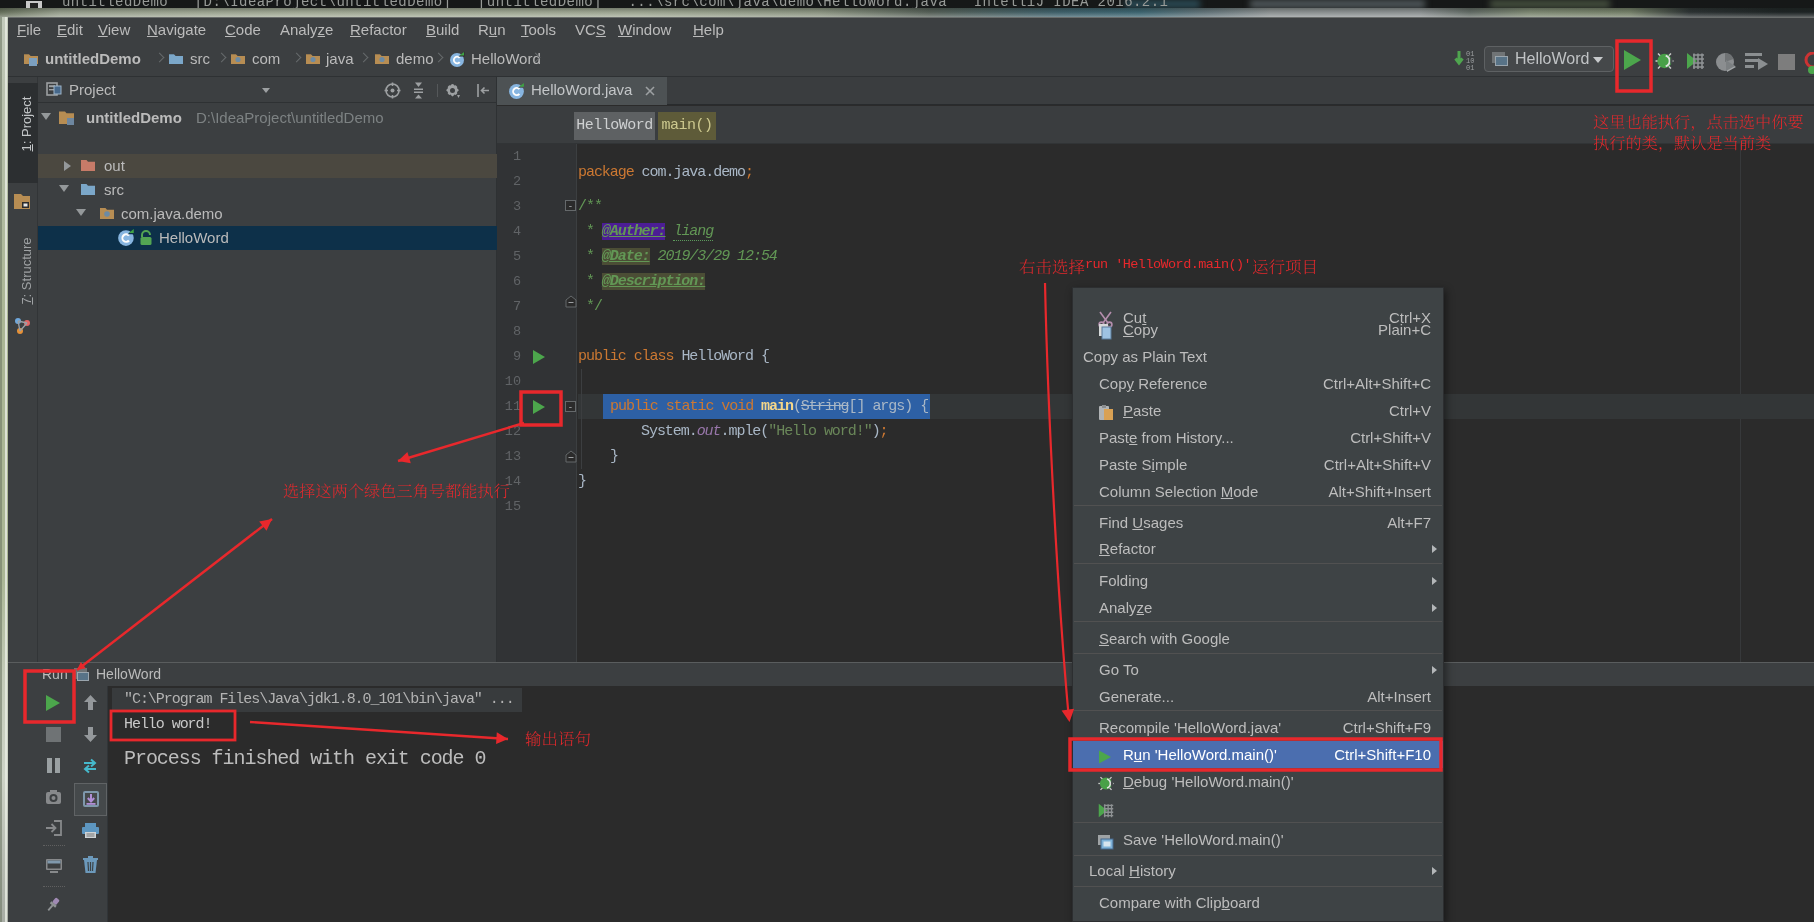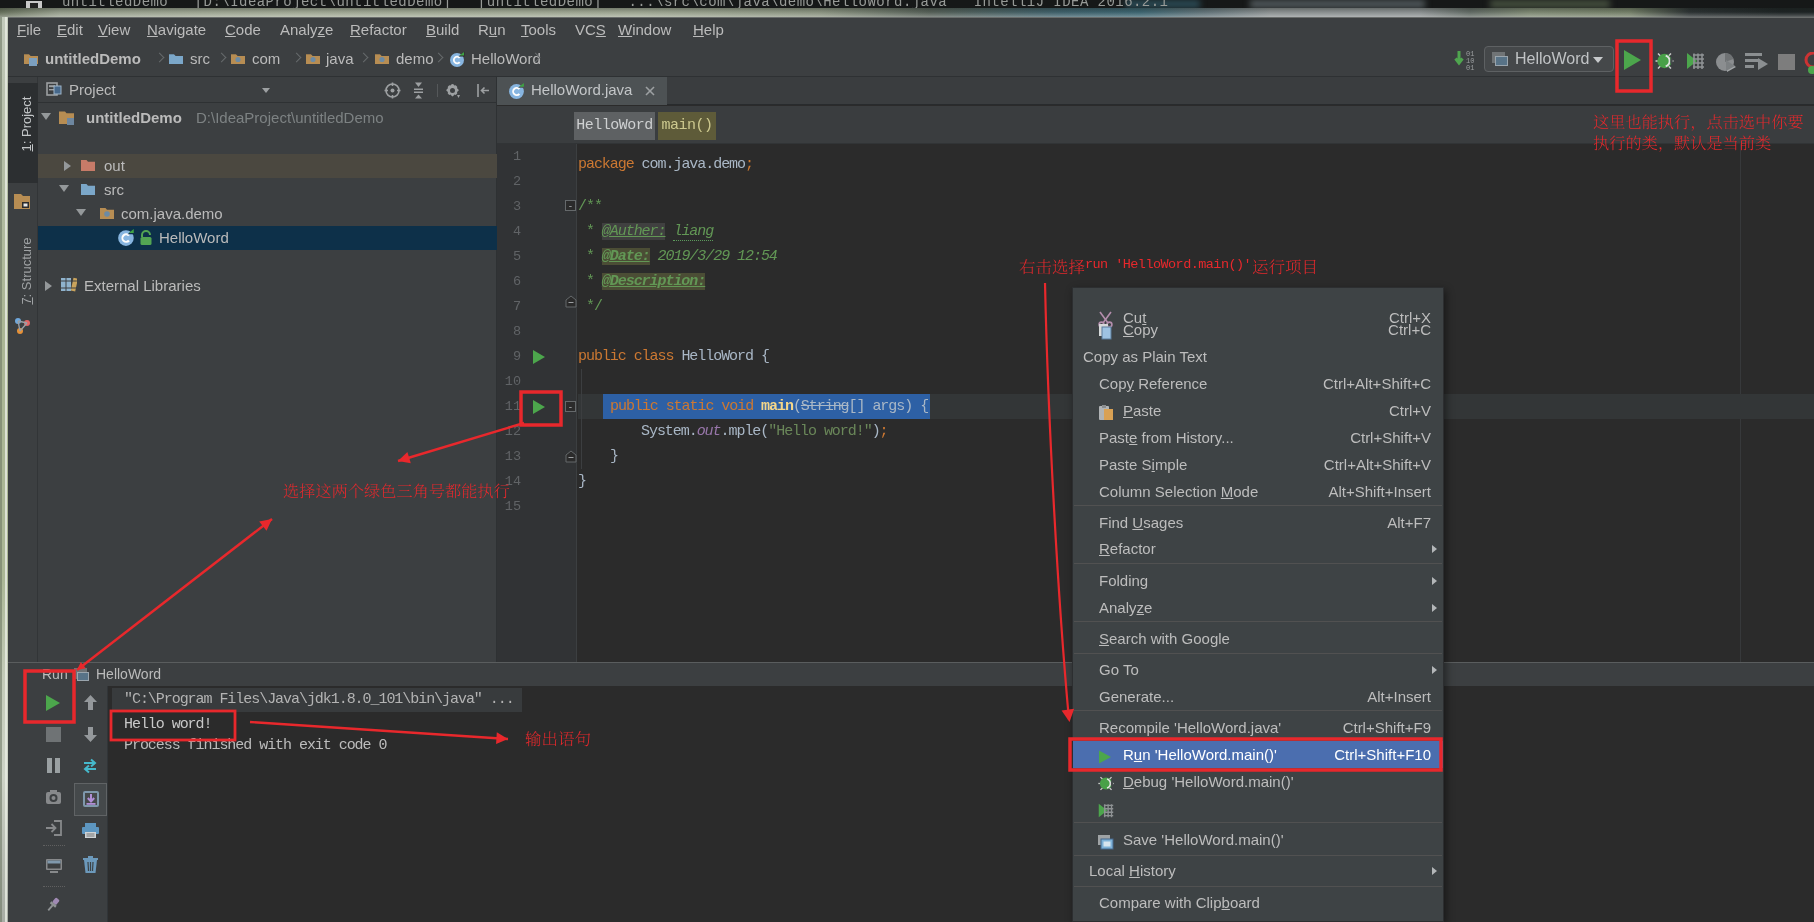--- a/index.html
+++ b/index.html
@@ -247,35 +247,20 @@
         <circle cx="8" cy="9" r="7" fill="#87b5e0"></circle>
         <path d="M11.5 6.2 A4.3 4.3 0 1 0 11.5 11.8 L9.9 10.6 A2.4 2.4 0 1 1 9.9 7.4 Z" fill="#fdfdfd"></path>
         <path d="M9.5 5.5 L15.5 5.5 L15.5 0.5 Z" fill="#0d3049"></path>
         <path d="M10.5 4.5 L15 4.5 L15 1 Z" fill="#3fa344"></path>
       </svg>
  <svg class="abs" style="left:101px;top:4px" width="14" height="16" viewBox="0 0 14 16">
         <path d="M3 7 L3 5 a4 4 0 0 1 8 0" fill="none" stroke="#53a553" stroke-width="2"></path>
         <rect x="1.5" y="7" width="11" height="8" rx="1.5" fill="#53a553"></rect>
       </svg>
  <span class="abs" style="left:121px">HelloWord</span>
-    </div>
-    <div class="row" style="top:197px">
-      <div class="abs" style="left:7px;top:7px;width:0;height:0;border-left:7px solid #94989a;border-top:5px solid transparent;border-bottom:5px solid transparent"></div>
-      <svg class="abs" style="left:22px;top:2px" width="17" height="17" viewBox="0 0 17 17">
-        <g fill="#8fb3cd">
-          <rect x="1" y="2" width="4.5" height="13"></rect>
-          <rect x="6.5" y="2" width="4.5" height="13"></rect>
-        </g>
-        <rect x="12" y="2" width="4.5" height="13" fill="#c9a35c" transform="rotate(12 14 9)"></rect>
-        <g stroke="#3c3f41" stroke-width="1">
-          <line x1="1" y1="5" x2="16.8" y2="5"></line>
-          <line x1="1" y1="12" x2="16.8" y2="12"></line>
-        </g>
-      </svg>
-      <span class="abs" style="left:46px">External Libraries</span>
     </div>
   </div>
 
 <div id="editor" class="abs" style="left:497px;top:77px;width:1317px;height:585px;background:#2b2b2b">
  <div class="abs" style="left:0;top:0;width:1317px;height:28px;background:#3a3d3f;border-bottom:1px solid #282b2d"></div>
  <div class="abs" style="left:0;top:0;width:170px;height:28px;background:#4d5254">
   <svg class="abs" style="left:11px;top:5px" width="18" height="18" viewBox="0 0 17 17">
         <circle cx="8" cy="9" r="7" fill="#87b5e0"></circle>
         <path d="M11.5 6.2 A4.3 4.3 0 1 0 11.5 11.8 L9.9 10.6 A2.4 2.4 0 1 1 9.9 7.4 Z" fill="#fdfdfd"></path>
         <path d="M9.5 5.5 L15.5 5.5 L15.5 0.5 Z" fill="#4d5254"></path>
@@ -319,23 +304,23 @@
 <div class="abs" style="left:565px;top:200px;width:11px;height:11px;border:1px solid #65696b;background:#2b2b2b;color:#9da0a2;font-size:10px;line-height:9px;text-align:center">-</div>
 <svg class="abs" style="left:565px;top:295px" width="12" height="13" viewBox="0 0 12 13">
     <path d="M1 5 L6 1 L11 5 L11 12 L1 12 Z" fill="#2b2b2b" stroke="#65696b" stroke-width="1"></path>
     <line x1="3.5" y1="7.5" x2="8.5" y2="7.5" stroke="#9da0a2" stroke-width="1"></line>
   </svg>
 <div class="abs" style="left:565px;top:401px;width:11px;height:11px;border:1px solid #65696b;background:#2b2b2b;color:#9da0a2;font-size:10px;line-height:9px;text-align:center">-</div>
 <svg class="abs" style="left:565px;top:450px" width="12" height="13" viewBox="0 0 12 13">
     <path d="M1 5 L6 1 L11 5 L11 12 L1 12 Z" fill="#2b2b2b" stroke="#65696b" stroke-width="1"></path>
     <line x1="3.5" y1="7.5" x2="8.5" y2="7.5" stroke="#9da0a2" stroke-width="1"></line>
   </svg>
-<div class="abs mono" style="left:578px;top:152px;height:25px;line-height:25px;font-size:15px;letter-spacing:-1.05px;white-space:pre"><span style="color:#cc7832">package</span><span style="color:#a9b7c6"> com.java.demo</span><span style="color:#cc7832">;</span></div>
+<div class="abs mono" style="left:578px;top:160px;height:25px;line-height:25px;font-size:15px;letter-spacing:-1.05px;white-space:pre"><span style="color:#cc7832">package</span><span style="color:#a9b7c6"> com.java.demo</span><span style="color:#cc7832">;</span></div>
 <div class="abs mono" style="left:578px;top:194px;height:25px;line-height:25px;font-size:15px;letter-spacing:-1.05px;white-space:pre"><span style="color:#629755">/**</span></div>
-<div class="abs mono" style="left:578px;top:219px;height:25px;line-height:25px;font-size:15px;letter-spacing:-1.05px;white-space:pre"><span style="color:#629755"> * <span style="background:#404040;font-weight:normal;font-style:italic;text-decoration:underline">@Auther:</span> <span style="font-style:italic;border-bottom:1px dotted #5c9b5c">liang</span></span></div>
+<div class="abs mono" style="left:578px;top:219px;height:25px;line-height:25px;font-size:15px;letter-spacing:-1.05px;white-space:pre"><span style="color:#629755"> * <span style="background:#4c1d95;font-weight:bold;font-style:italic;text-decoration:underline">@Auther:</span> <span style="font-style:italic;border-bottom:1px dotted #5c9b5c">liang</span></span></div>
 <div class="abs mono" style="left:578px;top:244px;height:25px;line-height:25px;font-size:15px;letter-spacing:-1.05px;white-space:pre"><span style="color:#629755"> * <span style="background:#4b4d35;font-weight:bold;font-style:italic;text-decoration:underline">@Date:</span> <span style="font-style:italic">2019/3/29 12:54</span></span></div>
 <div class="abs mono" style="left:578px;top:269px;height:25px;line-height:25px;font-size:15px;letter-spacing:-1.05px;white-space:pre"><span style="color:#629755"> * <span style="background:#4b4d35;font-weight:bold;font-style:italic;text-decoration:underline">@Description:</span></span></div>
 <div class="abs mono" style="left:578px;top:294px;height:25px;line-height:25px;font-size:15px;letter-spacing:-1.05px;white-space:pre"><span style="color:#629755"> */</span></div>
 <div class="abs mono" style="left:578px;top:344px;height:25px;line-height:25px;font-size:15px;letter-spacing:-1.05px;white-space:pre"><span style="color:#cc7832">public class </span><span style="color:#a9b7c6">HelloWord {</span></div>
 <div class="abs mono" style="left:610px;top:394px;height:25px;line-height:25px;font-size:15px;letter-spacing:-1.05px;white-space:pre"><span style="color:#cc7832">public static void </span><span style="color:#f5d789;font-weight:bold">main</span><span style="color:#a9b7c6">(</span><span style="color:#a9b7c6;text-decoration:line-through">String</span><span style="color:#a9b7c6">[] args) {</span></div>
 <div class="abs mono" style="left:641px;top:419px;height:25px;line-height:25px;font-size:15px;letter-spacing:-1.05px;white-space:pre"><span style="color:#a9b7c6">System.</span><span style="color:#9876aa;font-style:italic">out</span><span style="color:#a9b7c6">.mple(</span><span style="color:#6a8759">"Hello word!"</span><span style="color:#a9b7c6">)</span><span style="color:#cc7832">;</span></div>
 <div class="abs mono" style="left:610px;top:444px;height:25px;line-height:25px;font-size:15px;letter-spacing:-1.05px;white-space:pre"><span style="color:#a9b7c6">}</span></div>
 <div class="abs mono" style="left:578px;top:469px;height:25px;line-height:25px;font-size:15px;letter-spacing:-1.05px;white-space:pre"><span style="color:#a9b7c6">}</span></div>
 <div class="abs" style="left:581px;top:369px;width:1px;height:100px;background:#3c3e40"></div>
 <div id="runpanel" class="abs" style="left:8px;top:662px;width:1806px;height:260px;background:#2b2b2b">
@@ -410,42 +395,42 @@
       <g stroke="#3c4245" stroke-width="1.2">
         <line x1="6" y1="7" x2="6.5" y2="16"></line>
         <line x1="8.5" y1="7" x2="8.5" y2="16"></line>
         <line x1="11" y1="7" x2="10.5" y2="16"></line>
       </g>
     </svg>
 
 <div class="abs" style="left:104px;top:26px;width:410px;height:24px;background:#383b3d"></div>
 <div class="abs mono" style="left:116px;top:26px;height:24px;line-height:24px;font-size:15px;letter-spacing:-1.05px;color:#b3b3b3;white-space:pre">"C:\Program Files\Java\jdk1.8.0_101\bin\java" ...</div>
 <div class="abs mono" style="left:116px;top:51px;height:24px;line-height:24px;font-size:15px;letter-spacing:-1.05px;color:#c9c9c9;white-space:pre">Hello word!</div>
-<div class="abs mono" style="left:116px;top:72px;height:24px;line-height:24px;font-size:15px;letter-spacing:-1.05px;color:#bcbcbc;white-space:pre">Process finished with exit code 0</div>
+<div class="abs mono" style="left:116px;top:85px;height:24px;line-height:24px;font-size:20px;letter-spacing:-1.05px;color:#bcbcbc;white-space:pre">Process finished with exit code 0</div>
 </div>
 <div class="abs" style="left:1072px;top:287px;width:372px;height:635px;background:#3e4345;border:1px solid #2c2e30;box-shadow:2px 3px 8px rgba(0,0,0,0.45)"></div>
 <div class="ctxitem" style="top:304px">
     <span class="abs" style="left:24px;top:5px;width:18px;height:18px"><svg width="17" height="17" viewBox="0 0 17 17">
         <g stroke="#b48ead" stroke-width="1.6" fill="none">
           <line x1="3" y1="1" x2="11" y2="12"></line>
           <line x1="14" y1="1" x2="6" y2="12"></line>
           <circle cx="4.5" cy="13.5" r="2.4"></circle>
           <circle cx="12.5" cy="13.5" r="2.4"></circle>
         </g>
       </svg></span>
     <span class="lab" style="left:50px">Cu<u>t</u></span>
     <span class="sc">Ctrl+X</span>
   </div>
 <div class="ctxitem" style="top:316.0px">
     <span class="abs" style="left:24px;top:5px;width:18px;height:18px"><svg width="17" height="17" viewBox="0 0 17 17">
         <rect x="2" y="1" width="9" height="12" fill="#d6d9da"></rect>
         <rect x="5" y="4" width="9" height="12" fill="#9ec3e3" stroke="#5a7d9b" stroke-width="1"></rect>
       </svg></span>
     <span class="lab" style="left:50px"><u>C</u>opy</span>
-    <span class="sc">Ctrl+C</span>
+    <span class="sc">Plain+C</span>
   </div>
 <div class="ctxitem" style="top:343.0px">
     <span class="lab" style="left:10px">Copy as Plain Text</span>
   </div>
 <div class="ctxitem" style="top:370.0px">
     <span class="lab" style="left:26px">Cop<u>y</u> Reference</span>
     <span class="sc">Ctrl+Alt+Shift+C</span>
   </div>
 <div class="ctxitem" style="top:396.5px">
     <span class="abs" style="left:24px;top:5px;width:18px;height:18px"><svg width="17" height="17" viewBox="0 0 17 17">

